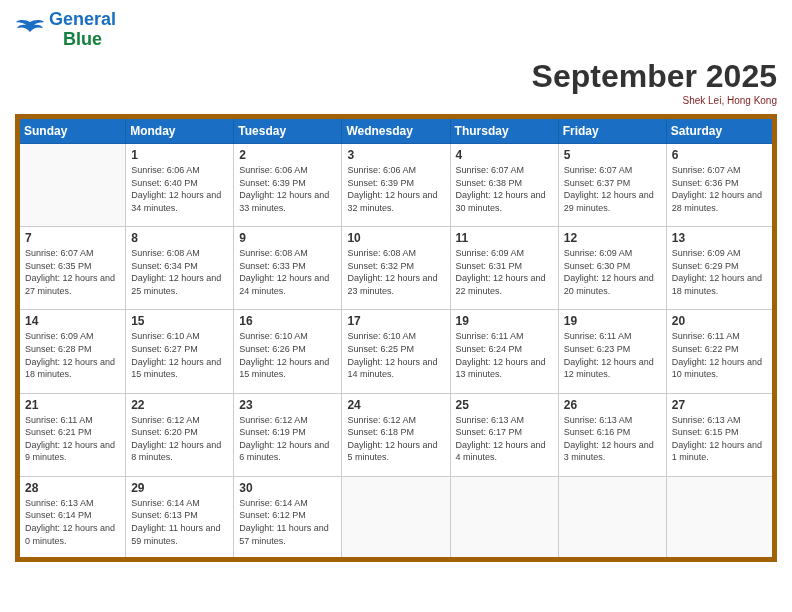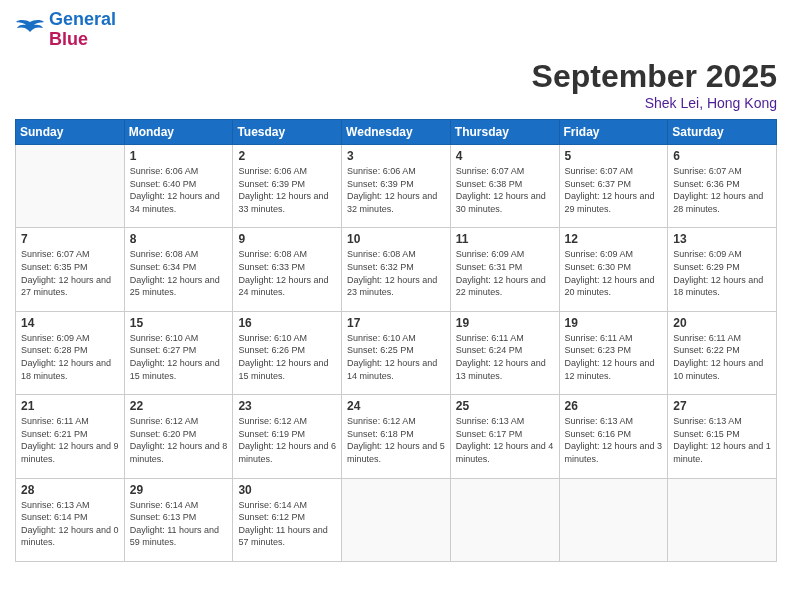--- a/index.html
+++ b/index.html
@@ -44,26 +44,26 @@
     .title-block {
       text-align: right;
       margin-top: 48px;
     }
     .month-title {
       font-size: 32px;
       font-weight: bold;
       color: #333;
     }
     .location {
-      font-size: 14px;
-      color: #4c1d95;
+      font-size: 10px;
+      color: #7f1d1d;
     }
     .calendar {
       flex: 1;
-      border: 1px solid #a16207;
+      border: 5px solid #a16207;
       border-collapse: collapse;
       width: 100%;
       table-layout: fixed;
     }
     .calendar th {
       background: #1a6fc4;
       color: #fff;
       font-size: 12px;
       font-weight: bold;
       padding: 5px 4px;
@@ -102,21 +102,21 @@
 <body>
 
 <div class="page">
   <div class="header">
     <div class="logo">
       <svg class="logo-bird" viewBox="0 0 30 24">
         <path d="M15 4 C18 2, 26 1, 29 4 C26 5, 22 4, 19 7 C22 6, 27 7, 28 10 C24 9, 20 9, 17 12 L15 14 L13 12 C10 9, 6 9, 2 10 C3 7, 8 6, 11 7 C8 4, 4 5, 1 4 C4 1, 12 2, 15 4Z" fill="#1a6fc4"></path>
       </svg>
       <div style="display:flex;flex-direction:column;line-height:1.1;">
         <span class="logo-text"><span>General</span></span>
-        <span class="logo-text" style="color:#be185d;">Blue</span>
+        <span class="logo-text" style="color:#15803d;text-align:center;">Blue</span>
       </div>
     </div>
     <div class="title-block">
       <div class="month-title">September 2025</div>
       <div class="location">Shek Lei, Hong Kong</div>
     </div>
   </div>
 
   <table class="calendar">
     <thead>

